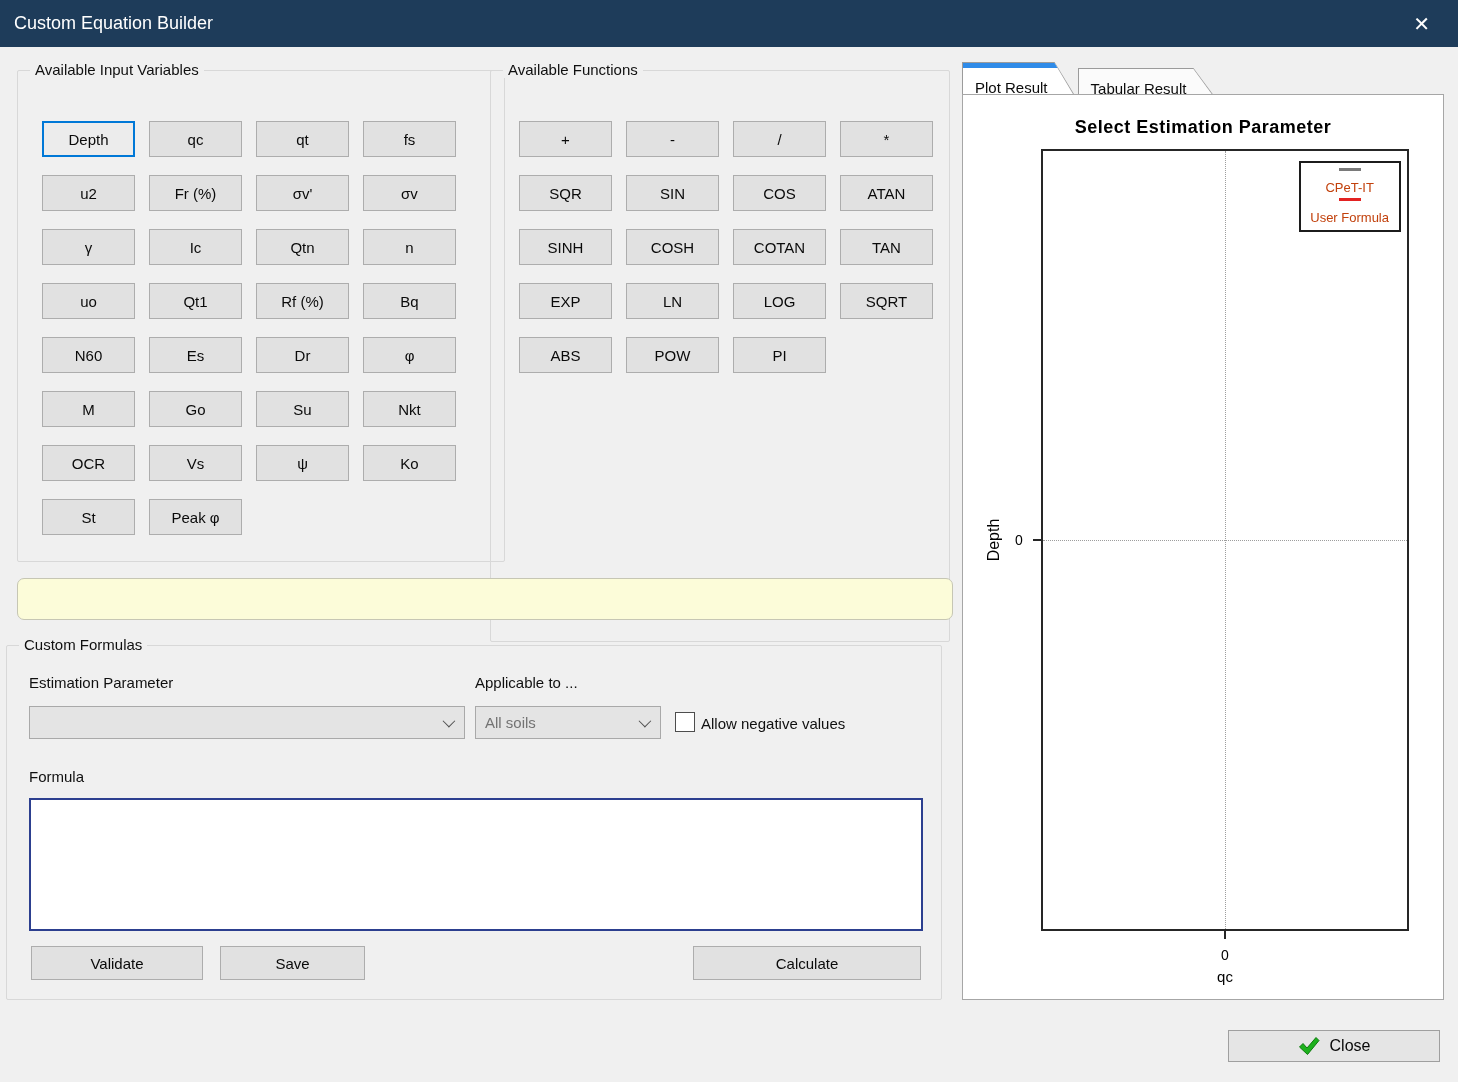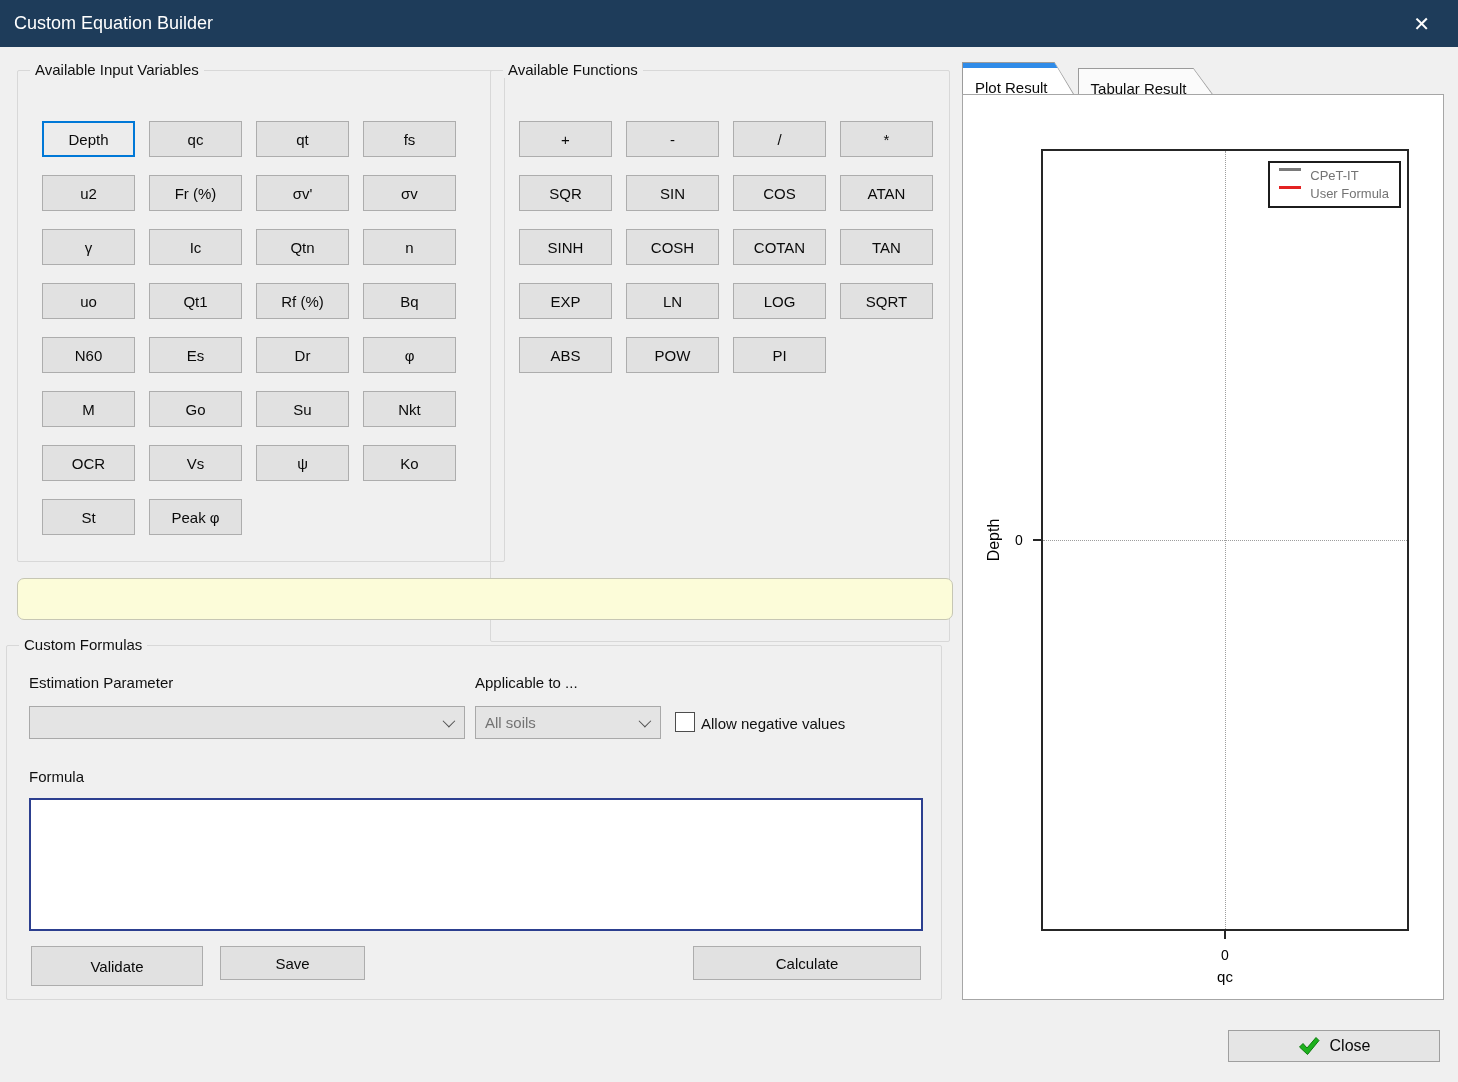--- a/index.html
+++ b/index.html
@@ -97,21 +97,21 @@
     position:absolute; left:78px; top:54px; width:368px; height:782px;
     border:2px solid #262626; background:#fff;
   }
   .grid-v { position:absolute; left:50%; top:0; bottom:0; border-left:1px dotted #9d9d9d; }
   .grid-h { position:absolute; top:50%; left:0; right:0; border-top:1px dotted #9d9d9d; }
   .legend {
     position:absolute; top:10px; right:6px; background:#fff;
     border:2px solid #1c1c1c; padding:5px 10px 5px 9px;
     display:flex; flex-direction:column; gap:3px;
   }
-  .legend-row { display:flex; align-items:flex-start; gap:9px; font-size:13px; color:#737373; }
+  .legend-row { display:flex; align-items:center; gap:9px; font-size:13px; color:#c2410c;flex-direction:column; }
   .legend-swatch { width:22px; height:3px; flex:0 0 auto; }
   .ytick-mark { position:absolute; left:-10px; top:calc(50% - 1px); width:8px; height:2px; background:#262626; }
   .ytick-label { position:absolute; left:-28px; top:50%; transform:translateY(-50%); font-size:14px; color:#000; }
   .ylabel {
     position:absolute; left:-58px; top:50%;
     transform:translate(0,-50%) rotate(180deg);
     writing-mode:vertical-rl; font-size:16px; color:#000;
   }
   .xtick-mark { position:absolute; bottom:-10px; left:calc(50% - 1px); width:2px; height:8px; background:#262626; }
   .xtick-label { position:absolute; bottom:-34px; left:50%; transform:translateX(-50%); font-size:14px; color:#000; }
@@ -209,21 +209,21 @@
     <span>All soils</span>
     <span class="chev"></span>
   </div>
 
   <span class="checkbox" style="left:668px; top:66px;"></span>
   <span class="label" style="left:694px; top:69px;">Allow negative values</span>
 
   <span class="label" style="left:22px; top:122px;">Formula</span>
   <textarea class="formula-box" style="left: 22px; top: 152px; width: 894px; height: 133px;"></textarea>
 
-  <button class="btn" style="position:absolute; left:24px; top:300px; width:172px; height:40px;">Validate</button>
+  <button class="btn" style="position:absolute; left:24px; top:300px; width:172px; height:34px;">Validate</button>
   <button class="btn" style="position:absolute; left:213px; top:300px; width:145px; height:34px;">Save</button>
   <button class="btn" style="position:absolute; left:686px; top:300px; width:228px; height:34px;">Calculate</button>
 </div>
 
 <div class="tabstrip">
   <div class="tab active" style="min-width:112px;">
       <div class="tab-edge">
         <div class="tab-in">
           <span>Plot Result</span>
         </div>
@@ -232,20 +232,21 @@
     <div class="tab" style="min-width:112px;">
       <div class="tab-edge">
         <div class="tab-in">
           <span>Tabular Result</span>
         </div>
       </div>
     </div>
 </div>
 
 <div class="result-panel">
+  <div class="chart-title">Select Estimation Parameter</div>
 
   <div class="plot">
     <div class="grid-v"></div>
     <div class="grid-h"></div>
 
     <div class="legend">
       <div class="legend-row">
         <span class="legend-swatch" style="background:#7a7a7a;"></span>
         <span>CPeT-IT</span>
       </div>

